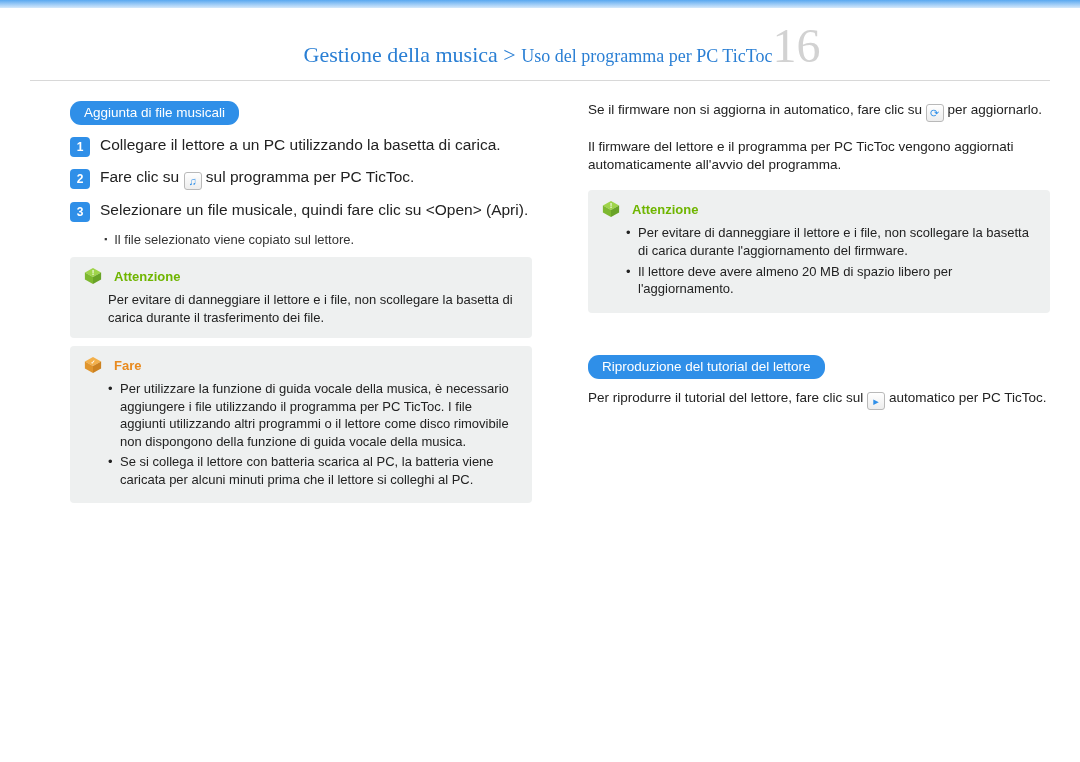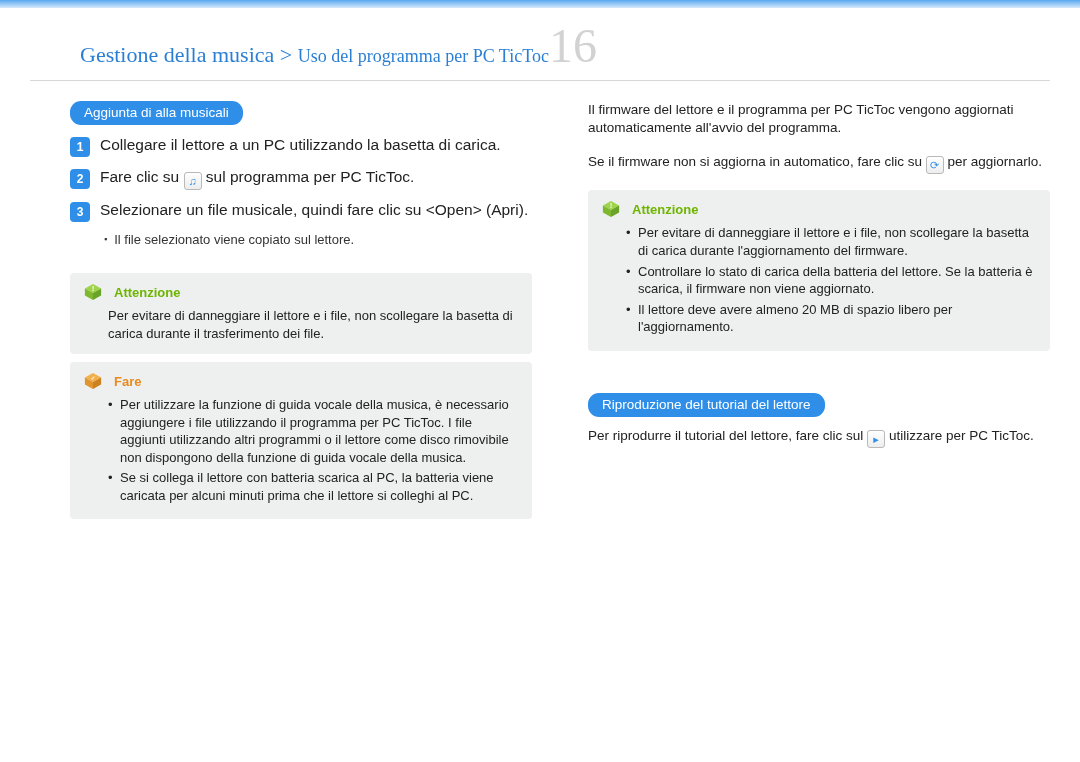--- a/index.html
+++ b/index.html
@@ -10,21 +10,21 @@
     height: 762px;
     overflow: hidden;
   }
   .topbar {
     height: 8px;
     background: linear-gradient(to bottom, #5aa8f0, #d6e9fb);
   }
   .header {
     display: flex;
     align-items: baseline;
-    justify-content: flex-start;
+    justify-content: center;
     padding: 14px 30px 4px 80px;
   }
   .breadcrumb {
     font-family: Georgia, 'Times New Roman', serif;
     color: #2a7fd4;
     font-size: 22px;
   }
   .breadcrumb .sub {
     font-size: 18px;
   }
@@ -101,21 +101,21 @@
     vertical-align: -3px;
     text-align: center;
     line-height: 16px;
     font-size: 11px;
     color: #2f8fe8;
   }
   .sub-bullet {
     font-size: 13px;
     color: #333;
     margin-left: 34px;
-    margin-bottom: 26px;
+    margin-bottom: 10px;
   }
   .sub-bullet::before {
     content: "▪";
     font-size: 9px;
     color: #333;
     margin-right: 7px;
     vertical-align: 2px;
   }
   .callout {
     background: #eef0f0;
@@ -181,21 +181,21 @@
   <div class="breadcrumb">
     <span>Gestione della musica</span><span> &gt; </span><span class="sub">Uso del programma per PC TicToc</span>
   </div>
   <div class="pagenum">16</div>
 </div>
 <div class="divider"></div>
 
 <div class="content">
 
   <div class="col">
-    <div class="pill">Aggiunta di alla musicali</div>
+    <div class="pill">Aggiunta di file musicali</div>
 
     <div class="steps">
       <div class="step">
         <div class="step-num">1</div>
         <div class="step-text">Collegare il lettore a un PC utilizzando la basetta di carica.</div>
       </div>
       <div class="step">
         <div class="step-num">2</div>
         <div class="step-text">
           <span>Fare clic su </span><span class="inline-icon">♫</span><span> sul programma per PC TicToc.</span>
@@ -236,45 +236,44 @@
         <span class="callout-title-orange">Fare</span>
       </div>
       <ul>
         <li>Per utilizzare la funzione di guida vocale della musica, è necessario aggiungere i file utilizzando il programma per PC TicToc. I file aggiunti utilizzando altri programmi o il lettore come disco rimovibile non dispongono della funzione di guida vocale della musica.</li>
         <li>Se si collega il lettore con batteria scarica al PC, la batteria viene caricata per alcuni minuti prima che il lettore si colleghi al PC.</li>
       </ul>
     </div>
   </div>
 
   <div class="col">
-    <div class="para">Il firmware del lettore e il programma per PC TicToc vengono aggiornati automaticamente all'avvio del programma.</div>
     <div class="para">
       <span>Se il firmware non si aggiorna in automatico, fare clic su </span><span class="inline-icon">⟳</span><span> per aggiornarlo.</span>
     </div>
+    <div class="para">Il firmware del lettore e il programma per PC TicToc vengono aggiornati automaticamente all'avvio del programma.</div>
 
     <div class="callout">
       <div class="callout-head">
         <span class="cube">
           <svg viewBox="0 0 20 20">
               <polygon points="10,1 19,6 10,11 1,6" fill="#9fd44a"></polygon>
               <polygon points="1,6 10,11 10,19 1,14" fill="#7db82f"></polygon>
               <polygon points="19,6 10,11 10,19 19,14" fill="#69a327"></polygon>
               <text x="10" y="9" text-anchor="middle" font-size="7" fill="#fff" font-weight="bold">!</text>
             </svg>
         </span>
         <span class="callout-title-green">Attenzione</span>
       </div>
       <ul>
         <li>Per evitare di danneggiare il lettore e i file, non scollegare la basetta di carica durante l'aggiornamento del firmware.</li>
-        <li>Controllare lo stato di carica della batteria del lettore. Se la batteria è scarica, il firmware non viene aggiornato.</li>
         <li>Il lettore deve avere almeno 20 MB di spazio libero per l'aggiornamento.</li>
       </ul>
     </div>
 
     <div class="sec-gap"></div>
 
     <div class="pill">Riproduzione del tutorial del lettore</div>
     <div class="para">
-      <span>Per riprodurre il tutorial del lettore, fare clic sul </span><span class="inline-icon">▸</span><span> utilizzare per PC TicToc.</span>
+      <span>Per riprodurre il tutorial del lettore, fare clic sul </span><span class="inline-icon">▸</span><span> automatico per PC TicToc.</span>
     </div>
   </div>
 
 </div>
 
 </body></html>

